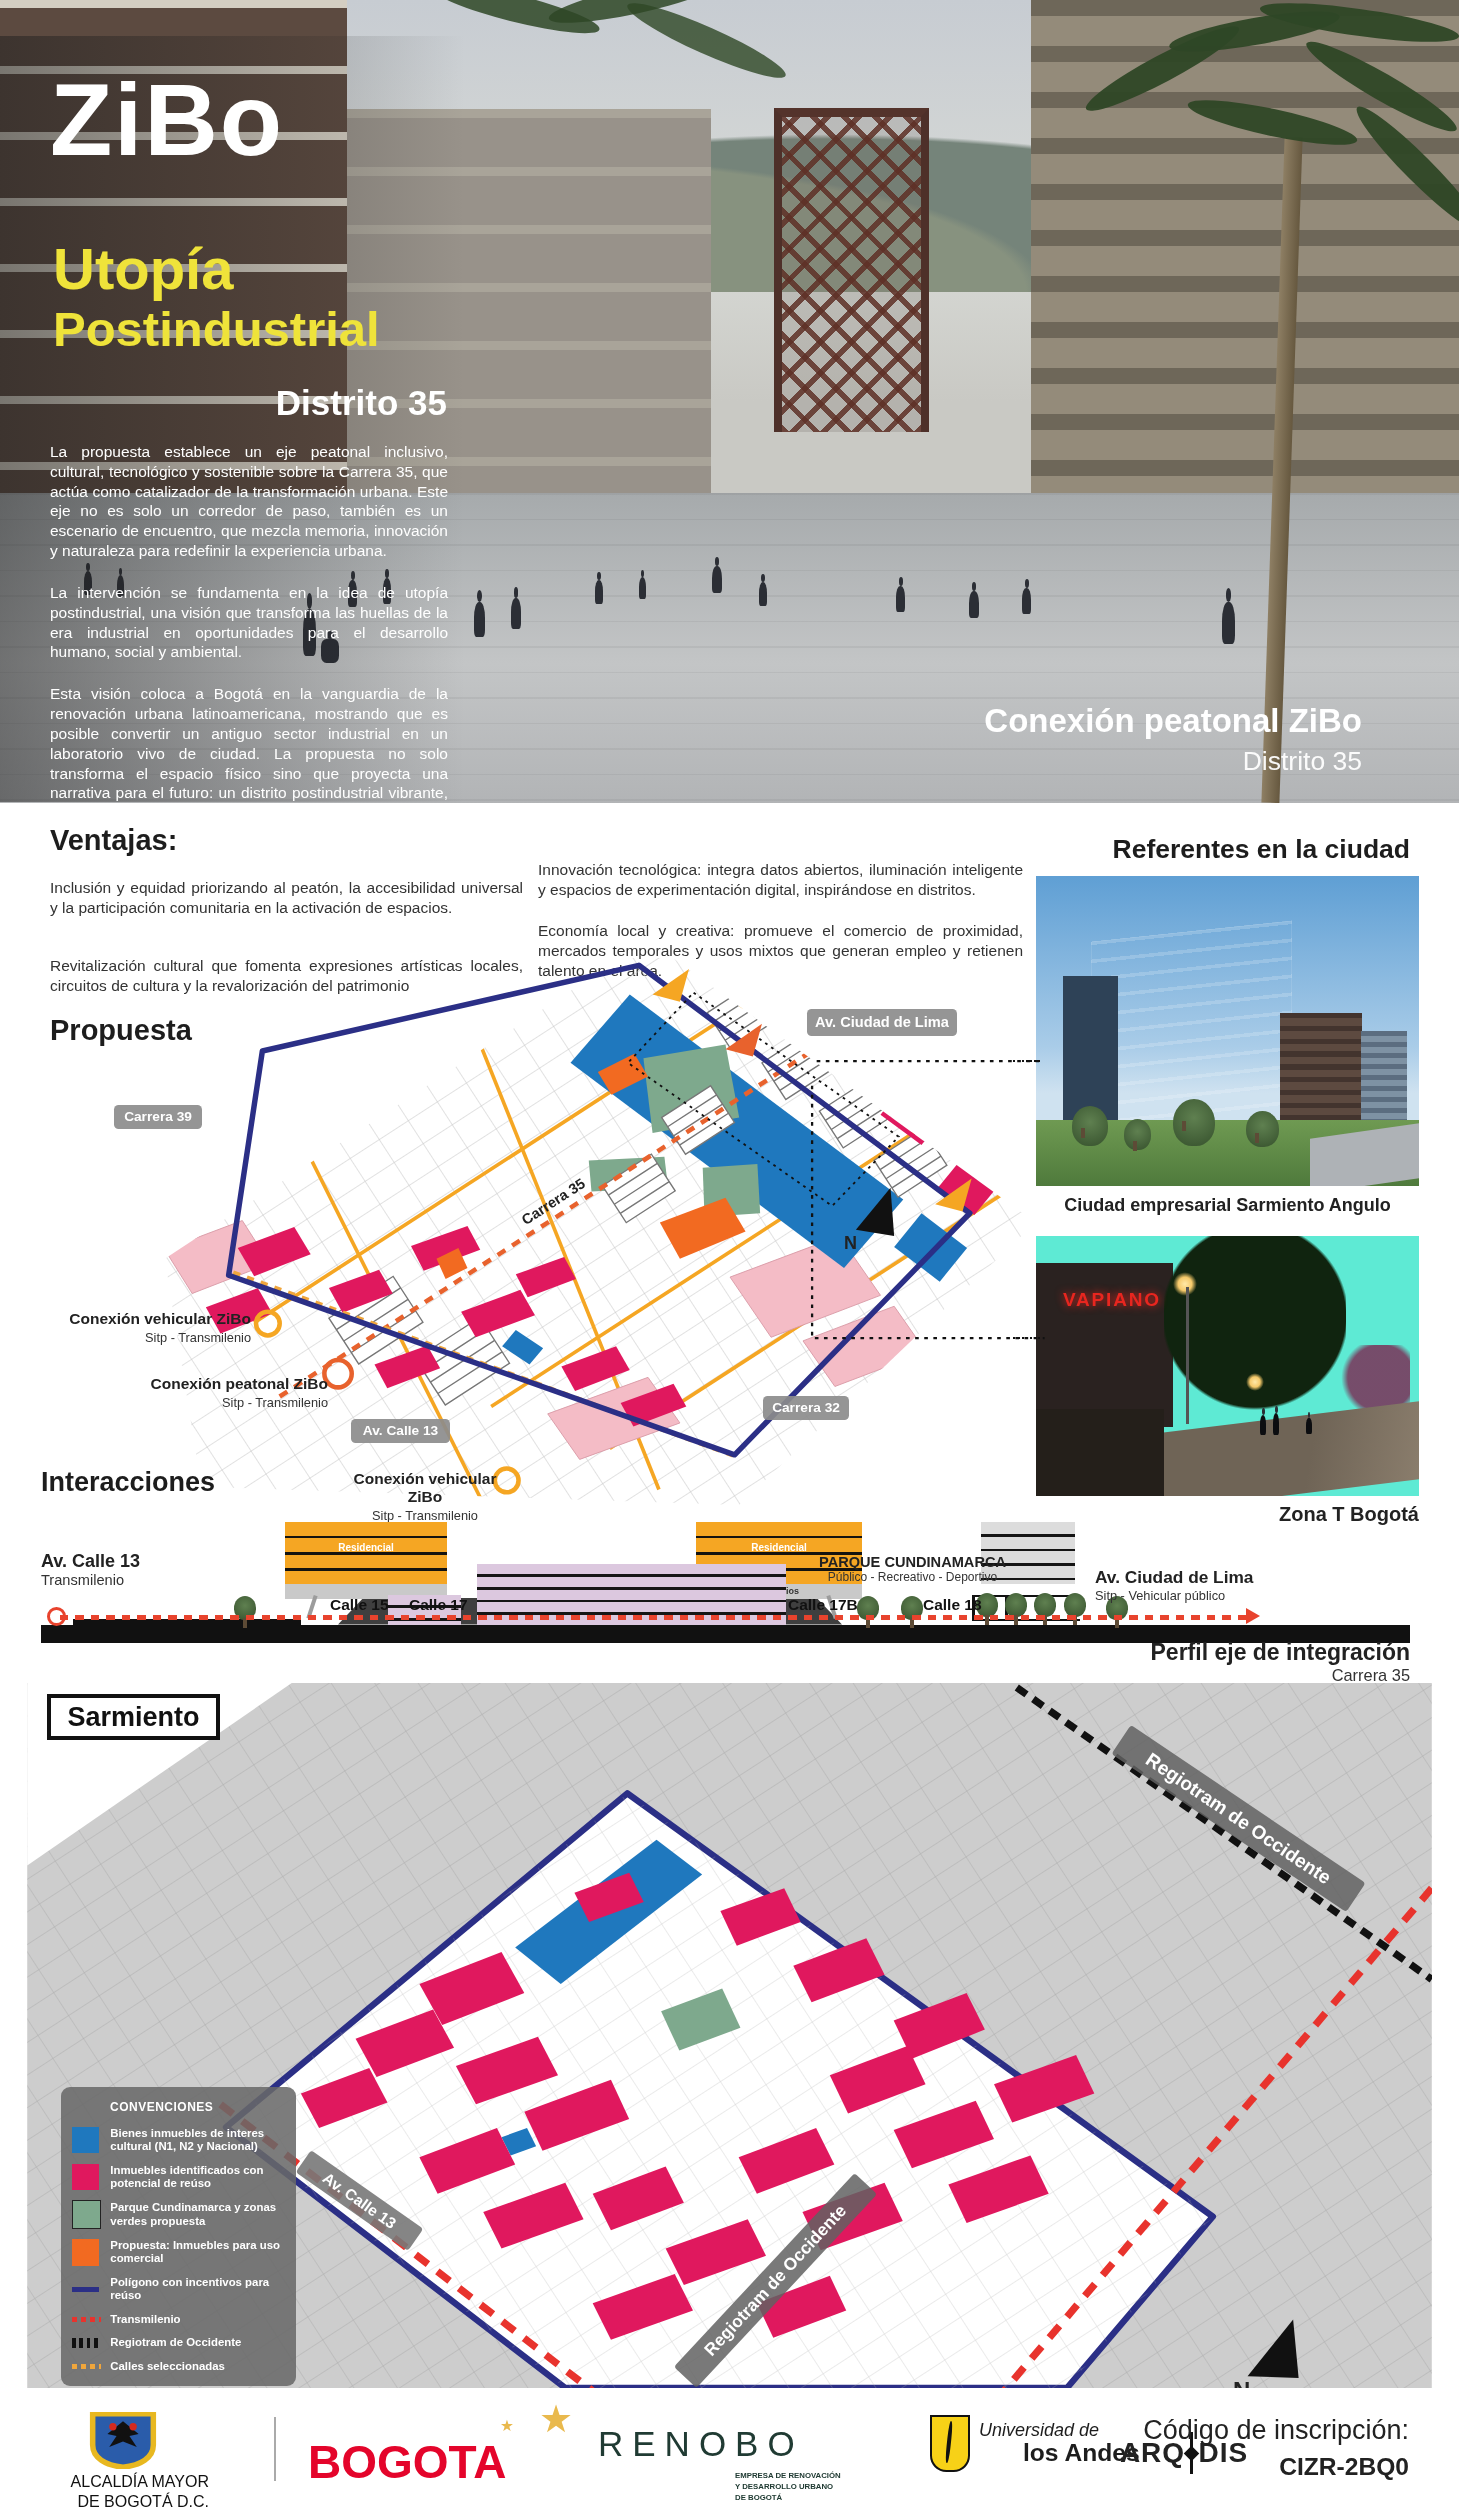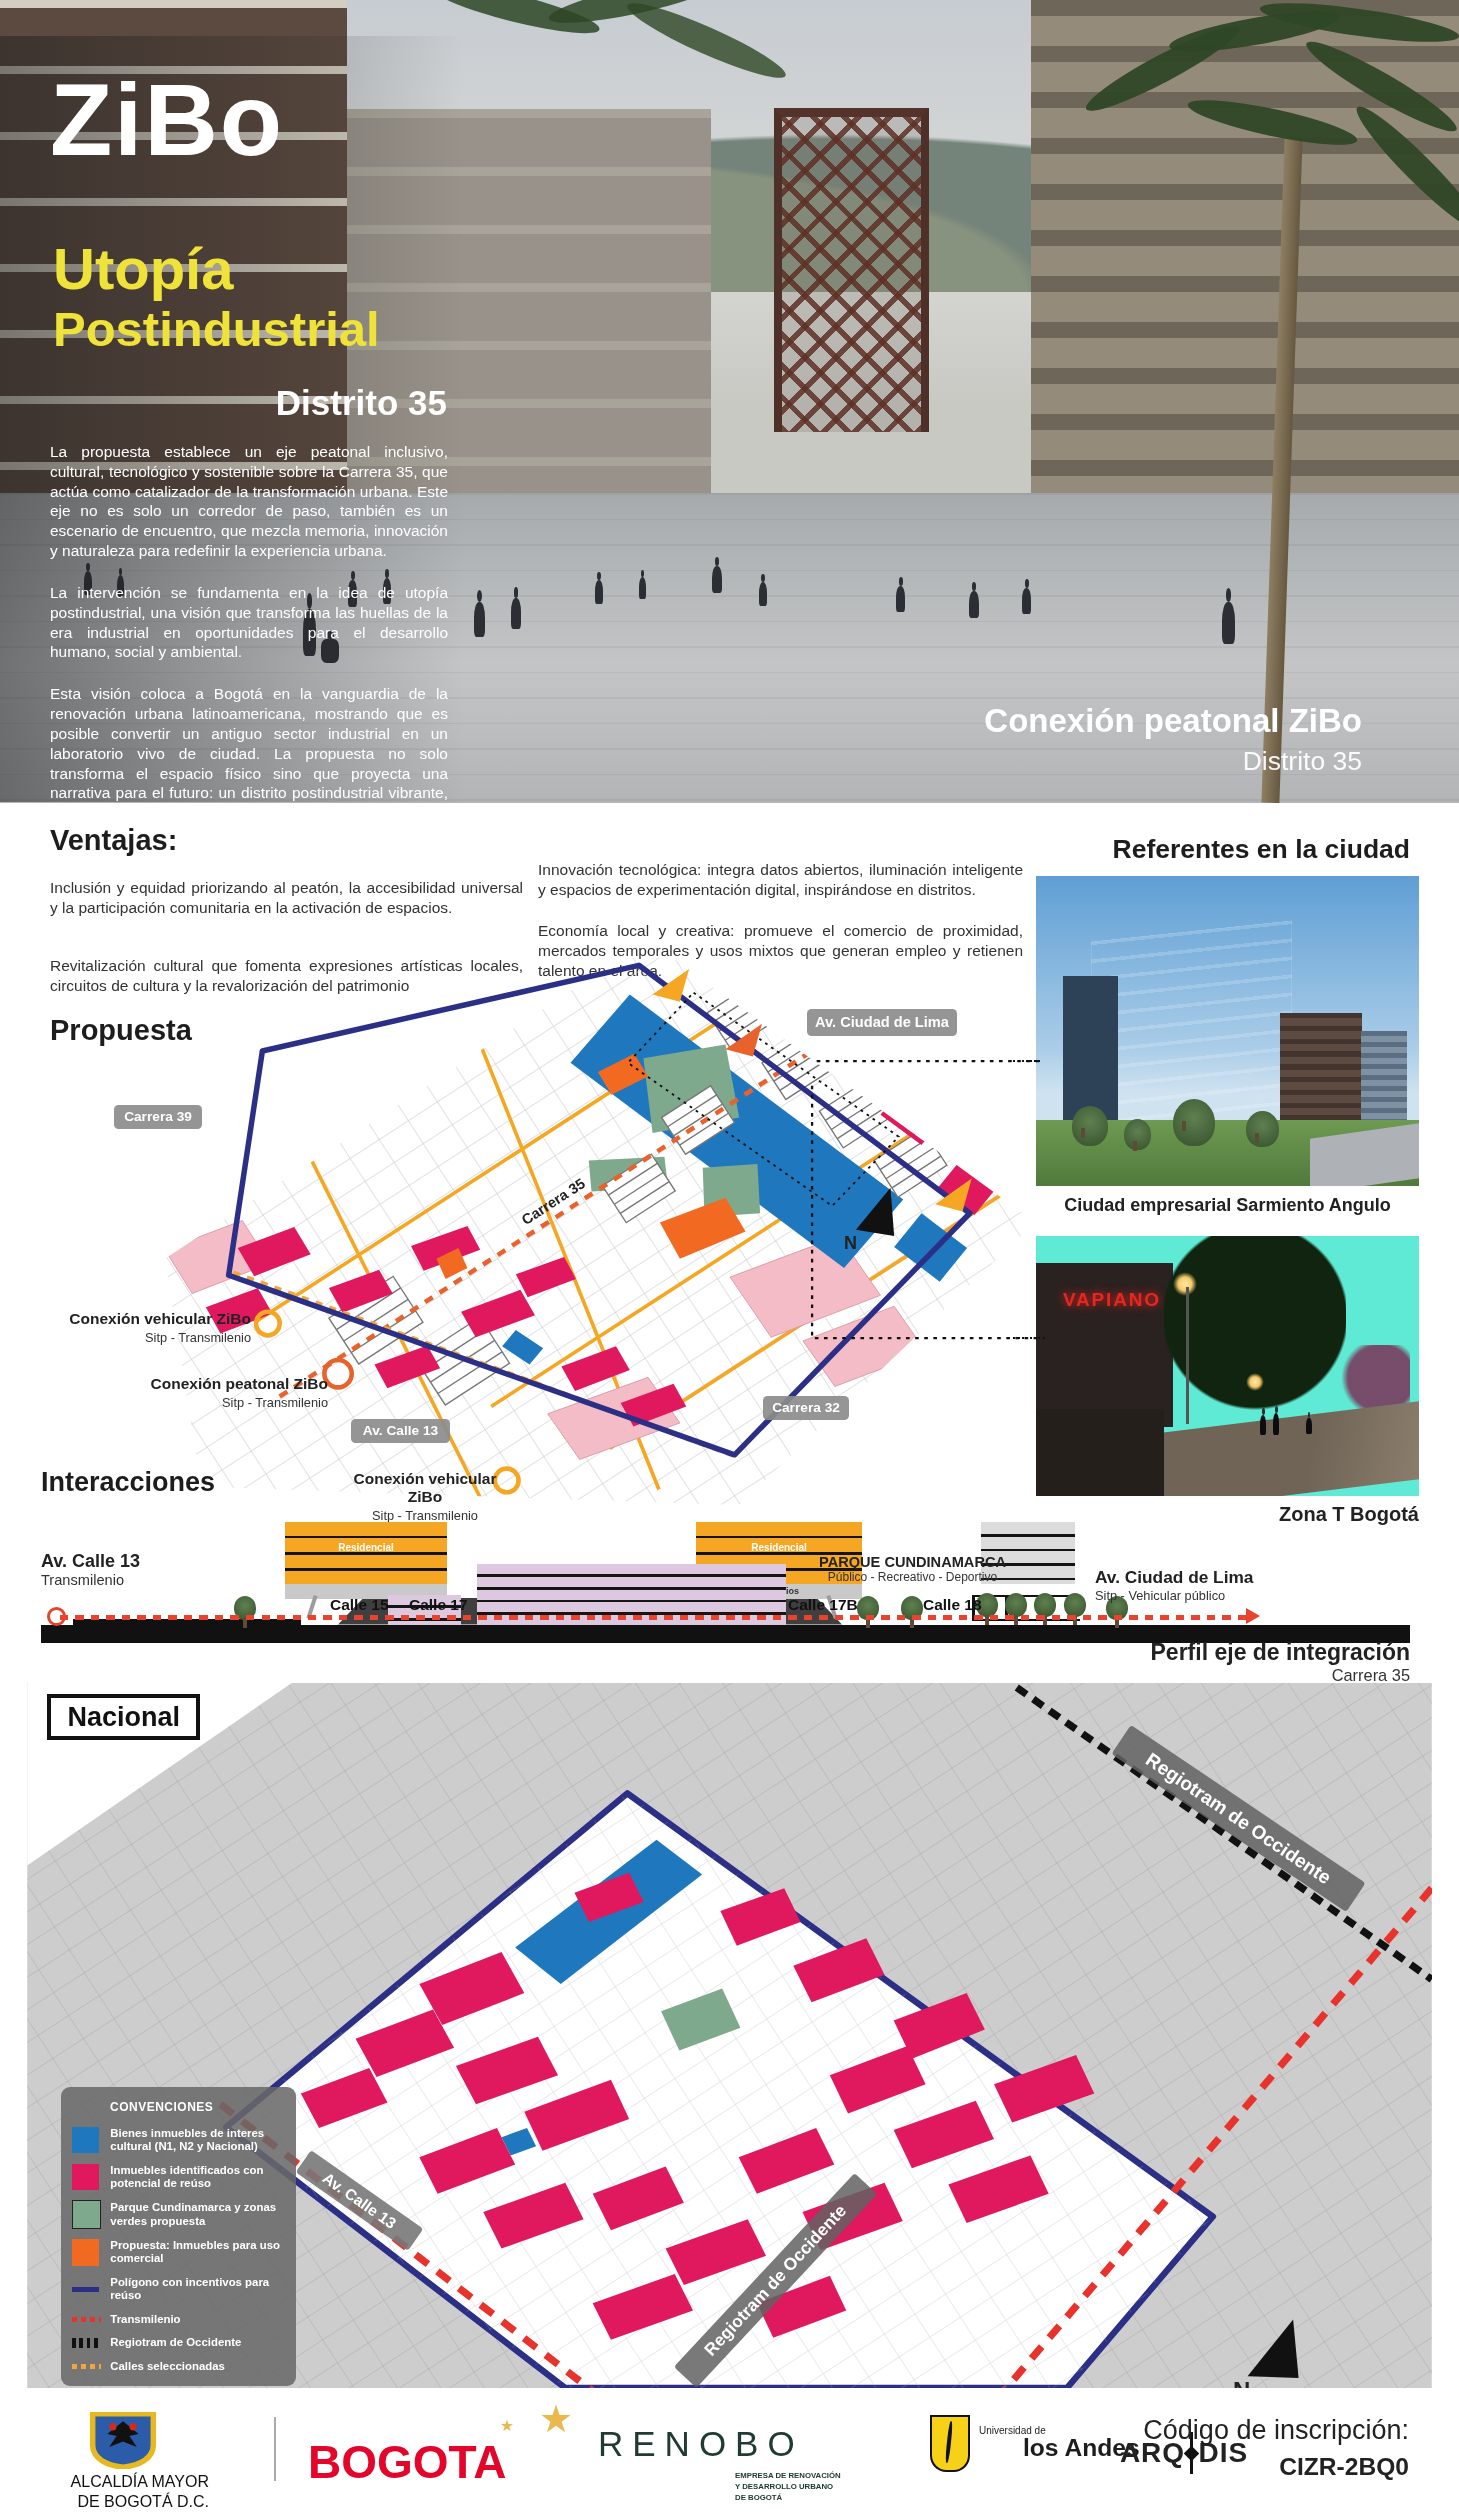--- a/index.html
+++ b/index.html
@@ -394,21 +394,21 @@
   </div>
   <div class="abs" style="left:1095px;top:1567px;">
     <div style="font-weight:800;font-size:17.3px;">Av. Ciudad de Lima</div>
     <div style="font-size:12.8px;color:#333;">Sitp - Vehicular público</div>
   </div>
   <div class="abs" style="left:1045px;top:1639px;width:365px;text-align:right;">
     <div style="font-weight:800;font-size:23px;">Perfil eje de integración</div>
     <div style="font-size:16.4px;color:#333;">Carrera 35</div>
   </div>
 
-  <div class="ptitle-box">Nacional</div>
+  <div class="ptitle-box">Sarmiento</div>
 
   <svg class="abs" style="left:27px;top:1683px;" width="1405" height="705" viewBox="0 0 1540 773">
     <defs>
       <pattern id="pA2" width="10" height="30" patternUnits="userSpaceOnUse" patternTransform="rotate(-33)">
         <line x1="0" y1="0" x2="10" y2="0" stroke="#adadad" stroke-width="1.1"></line>
         </pattern>
       <pattern id="pB2" width="10" height="40" patternUnits="userSpaceOnUse" patternTransform="rotate(57)">
         <line x1="0" y1="0" x2="10" y2="0" stroke="#adadad" stroke-width="1.1"></line>
         </pattern>
       <clipPath id="clipPoly">
@@ -546,21 +546,21 @@
         <div>Y DESARROLLO URBANO</div>
         <div>DE BOGOTÁ</div>
       </div>
     </div>
 
     <div class="abs" style="left:930px;top:27px;display:flex;align-items:center;">
       <div style="width:36px;height:53px;background:#f7d117;border:2.7px solid #111;border-radius:0 0 16.4px 16.4px;position:relative;">
         <div style="position:absolute;left:14.6px;top:3.6px;width:3.6px;height:42px;background:#111;border-radius:50%/40%;transform:rotate(6deg);"></div>
       </div>
       <div style="margin-left:9px;color:#1d1d1d;">
-        <div style="font-size:10px;">Universidad de</div>
+        <div style="font-size:18px;font-style:italic;">Universidad de</div>
         <div style="font-size:24.6px;font-weight:800;margin-top:-1.8px;margin-left:44px;">los Andes</div>
       </div>
     </div>
 
     <div class="abs" style="left:1120px;top:44px;display:flex;align-items:center;">
       <span style="font-size:28px;font-weight:900;letter-spacing:0.9px;">ARQ</span>
       <span style="position:relative;width:2.7px;height:42px;background:#111;margin:0 5.5px;display:inline-block;">
         <span style="position:absolute;left:-4.6px;top:15.5px;width:11px;height:11px;background:#111;transform:rotate(45deg);"></span>
       </span>
       <span style="font-size:28px;font-weight:900;letter-spacing:0.9px;">DIS</span>

